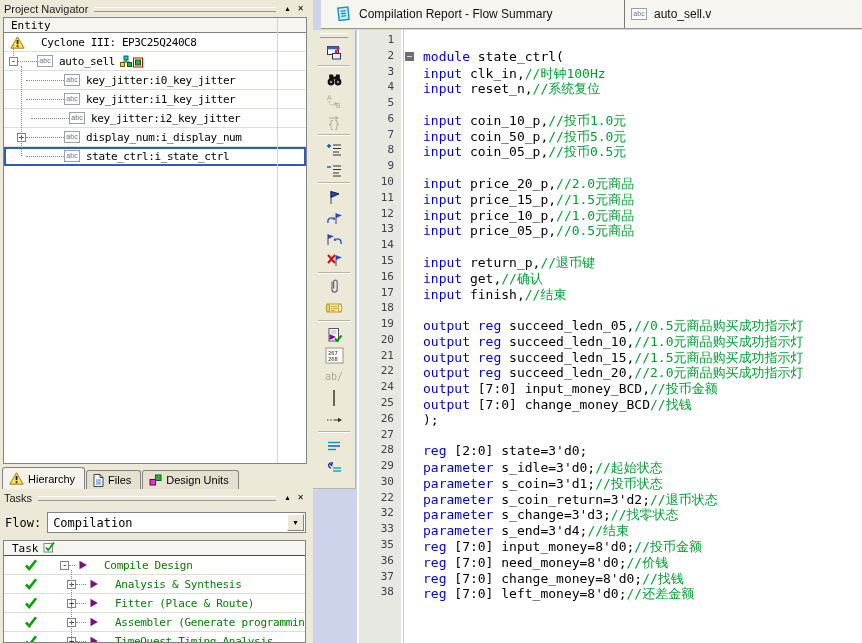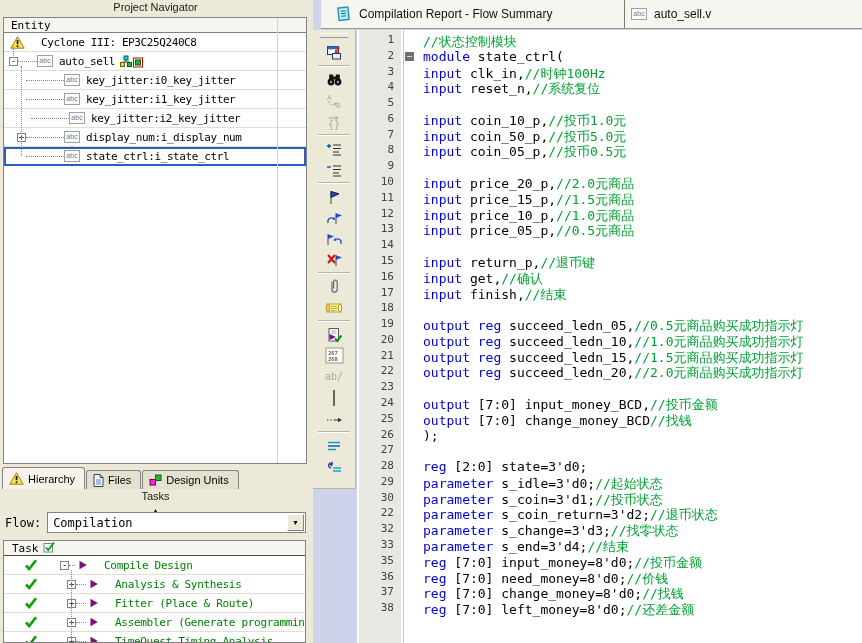--- a/index.html
+++ b/index.html
@@ -1,21 +1,21 @@
 <!DOCTYPE html>
 <html><head>
 <meta charset="utf-8">
 <style>
   html,body{margin:0;padding:0;background:#d4d0c8;}
   *{box-sizing:border-box;}
   #app{position:relative;width:862px;height:643px;background:#ece9d8;overflow:hidden;
        font-family:"Liberation Sans",sans-serif;color:#000;}
 
   
-  .ptitle{height:16px;display:flex;align-items:center;padding:1px 3px 0 4px;font-size:11px;color:#1a1a1a;flex-direction:column;}
+  .ptitle{height:16px;display:flex;align-items:center;padding:1px 3px 0 4px;font-size:11px;color:#1a1a1a;}
   .grip{flex:1;height:5px;margin:1px 5px 0 6px;border-top:1px solid #fff;border-bottom:1px solid #9a9688;}
   .tbtn{width:13px;height:12px;border:none;background:transparent;padding:0;font-size:8px;line-height:11px;color:#000;text-align:center;}
 
   
   #pn{position:absolute;left:0;top:0;width:310px;height:489px;}
   .pn-box{position:absolute;left:3px;top:17px;width:304px;height:447px;background:#fff;
           border:1px solid #848284;overflow:hidden;}
   .colline{position:absolute;left:273px;top:0;bottom:0;border-left:1px solid #d6d6c8;}
   .pn-header{height:15px;border-bottom:1px solid #808080;display:flex;align-items:center;padding-left:7px;
              font:11px "DejaVu Sans Mono",monospace;background:#f6f5ef;}
@@ -509,21 +509,21 @@
                   </svg>
                 </span>
               </button>
             </div>
         </div>
       </div>
       <div class="editor">
         <div class="gcol"></div>
         <div class="fline"></div>
         <div id="codelines">
-            <div class="cl"><span class="ln">1</span><span class="fs"></span><span class="ct"><span class="c">//状态控制模块</span></span></div>
+            <div class="cl"><span class="ln">1</span><span class="fs"></span></div>
             <div class="cl"><span class="ln">2</span><span class="fs"><span class="foldbox">−</span></span><span class="ct"><span class="k">module</span><span class="t"> state_ctrl(</span></span></div>
             <div class="cl"><span class="ln">3</span><span class="fs"></span><span class="ct"><span class="k">input</span><span class="t"> clk_in,</span><span class="c">//时钟100Hz</span></span></div>
             <div class="cl"><span class="ln">4</span><span class="fs"></span><span class="ct"><span class="k">input</span><span class="t"> reset_n,</span><span class="c">//系统复位</span></span></div>
             <div class="cl"><span class="ln">5</span><span class="fs"></span><span class="ct"></span></div>
             <div class="cl"><span class="ln">6</span><span class="fs"></span><span class="ct"><span class="k">input</span><span class="t"> coin_10_p,</span><span class="c">//投币1.0元</span></span></div>
             <div class="cl"><span class="ln">7</span><span class="fs"></span><span class="ct"><span class="k">input</span><span class="t"> coin_50_p,</span><span class="c">//投币5.0元</span></span></div>
             <div class="cl"><span class="ln">8</span><span class="fs"></span><span class="ct"><span class="k">input</span><span class="t"> coin_05_p,</span><span class="c">//投币0.5元</span></span></div>
             <div class="cl"><span class="ln">9</span><span class="fs"></span><span class="ct"></span></div>
             <div class="cl"><span class="ln">10</span><span class="fs"></span><span class="ct"><span class="k">input</span><span class="t"> price_20_p,</span><span class="c">//2.0元商品</span></span></div>
             <div class="cl"><span class="ln">11</span><span class="fs"></span><span class="ct"><span class="k">input</span><span class="t"> price_15_p,</span><span class="c">//1.5元商品</span></span></div>
@@ -531,21 +531,20 @@
             <div class="cl"><span class="ln">13</span><span class="fs"></span><span class="ct"><span class="k">input</span><span class="t"> price_05_p,</span><span class="c">//0.5元商品</span></span></div>
             <div class="cl"><span class="ln">14</span><span class="fs"></span><span class="ct"></span></div>
             <div class="cl"><span class="ln">15</span><span class="fs"></span><span class="ct"><span class="k">input</span><span class="t"> return_p,</span><span class="c">//退币键</span></span></div>
             <div class="cl"><span class="ln">16</span><span class="fs"></span><span class="ct"><span class="k">input</span><span class="t"> get,</span><span class="c">//确认</span></span></div>
             <div class="cl"><span class="ln">17</span><span class="fs"></span><span class="ct"><span class="k">input</span><span class="t"> finish,</span><span class="c">//结束</span></span></div>
             <div class="cl"><span class="ln">18</span><span class="fs"></span><span class="ct"></span></div>
             <div class="cl"><span class="ln">19</span><span class="fs"></span><span class="ct"><span class="k">output</span><span class="t"> </span><span class="k">reg</span><span class="t"> succeed_ledn_05,</span><span class="c">//0.5元商品购买成功指示灯</span></span></div>
             <div class="cl"><span class="ln">20</span><span class="fs"></span><span class="ct"><span class="k">output</span><span class="t"> </span><span class="k">reg</span><span class="t"> succeed_ledn_10,</span><span class="c">//1.0元商品购买成功指示灯</span></span></div>
             <div class="cl"><span class="ln">21</span><span class="fs"></span><span class="ct"><span class="k">output</span><span class="t"> </span><span class="k">reg</span><span class="t"> succeed_ledn_15,</span><span class="c">//1.5元商品购买成功指示灯</span></span></div>
             <div class="cl"><span class="ln">22</span><span class="fs"></span><span class="ct"><span class="k">output</span><span class="t"> </span><span class="k">reg</span><span class="t"> succeed_ledn_20,</span><span class="c">//2.0元商品购买成功指示灯</span></span></div>
-            <div class="cl"><span class="ln">23</span><span class="fs"></span><span class="ct"></span></div>
             <div class="cl"><span class="ln">24</span><span class="fs"></span><span class="ct"><span class="k">output</span><span class="t"> [7:0] input_money_BCD,</span><span class="c">//投币金额</span></span></div>
             <div class="cl"><span class="ln">25</span><span class="fs"></span><span class="ct"><span class="k">output</span><span class="t"> [7:0] change_money_BCD</span><span class="c">//找钱</span></span></div>
             <div class="cl"><span class="ln">26</span><span class="fs"></span><span class="ct"><span class="t">);</span></span></div>
             <div class="cl"><span class="ln">27</span><span class="fs"></span><span class="ct"></span></div>
             <div class="cl"><span class="ln">28</span><span class="fs"></span><span class="ct"><span class="k">reg</span><span class="t"> [2:0] state=3'd0;</span></span></div>
             <div class="cl"><span class="ln">29</span><span class="fs"></span><span class="ct"><span class="k">parameter</span><span class="t"> s_idle=3'd0;</span><span class="c">//起始状态</span></span></div>
             <div class="cl"><span class="ln">30</span><span class="fs"></span><span class="ct"><span class="k">parameter</span><span class="t"> s_coin=3'd1;</span><span class="c">//投币状态</span></span></div>
             <div class="cl"><span class="ln">22</span><span class="fs"></span><span class="ct"><span class="k">parameter</span><span class="t"> s_coin_return=3'd2;</span><span class="c">//退币状态</span></span></div>
             <div class="cl"><span class="ln">32</span><span class="fs"></span><span class="ct"><span class="k">parameter</span><span class="t"> s_change=3'd3;</span><span class="c">//找零状态</span></span></div>
             <div class="cl"><span class="ln">33</span><span class="fs"></span><span class="ct"><span class="k">parameter</span><span class="t"> s_end=3'd4;</span><span class="c">//结束</span></span></div>

